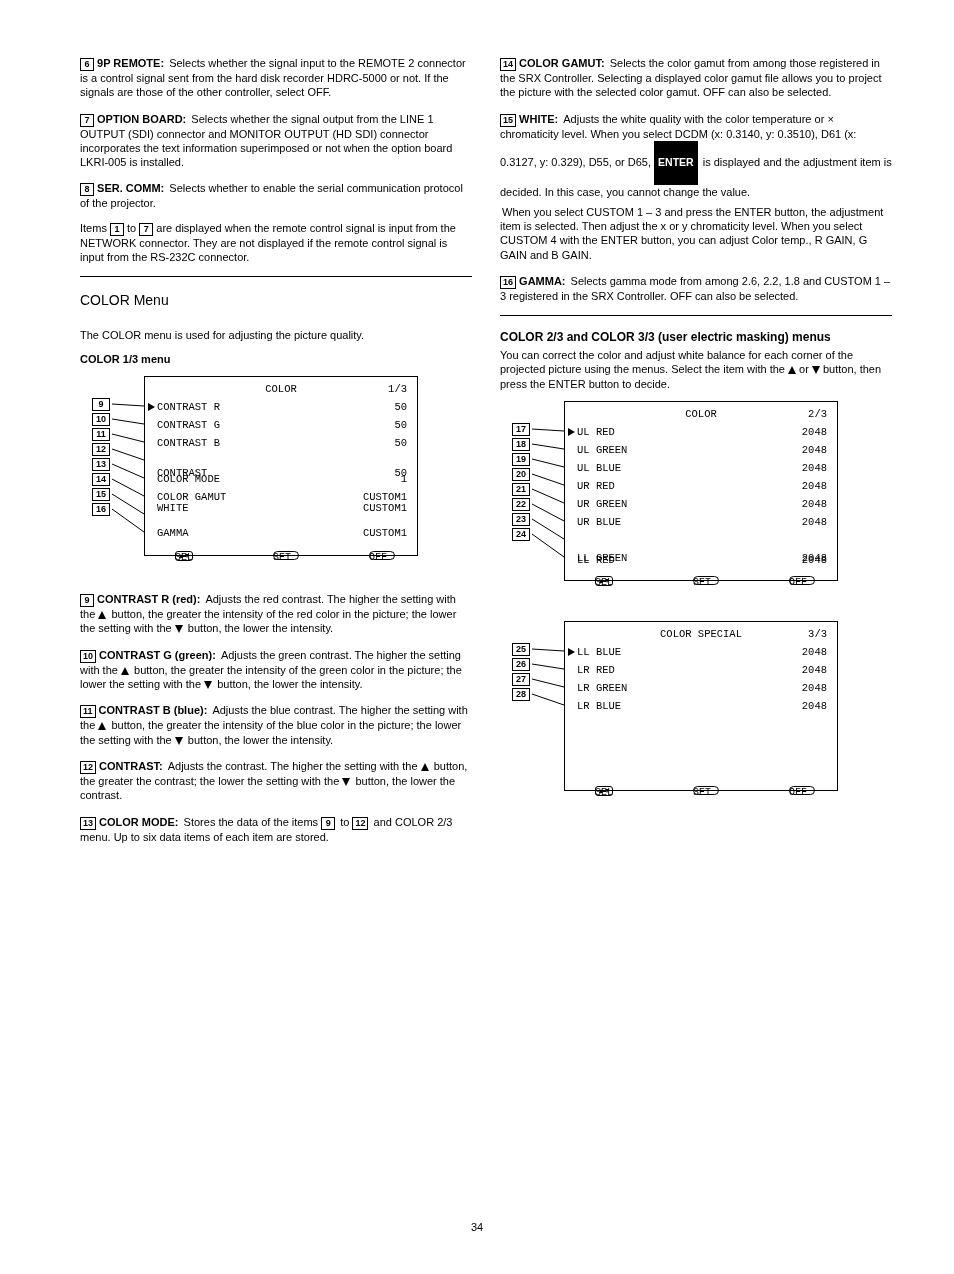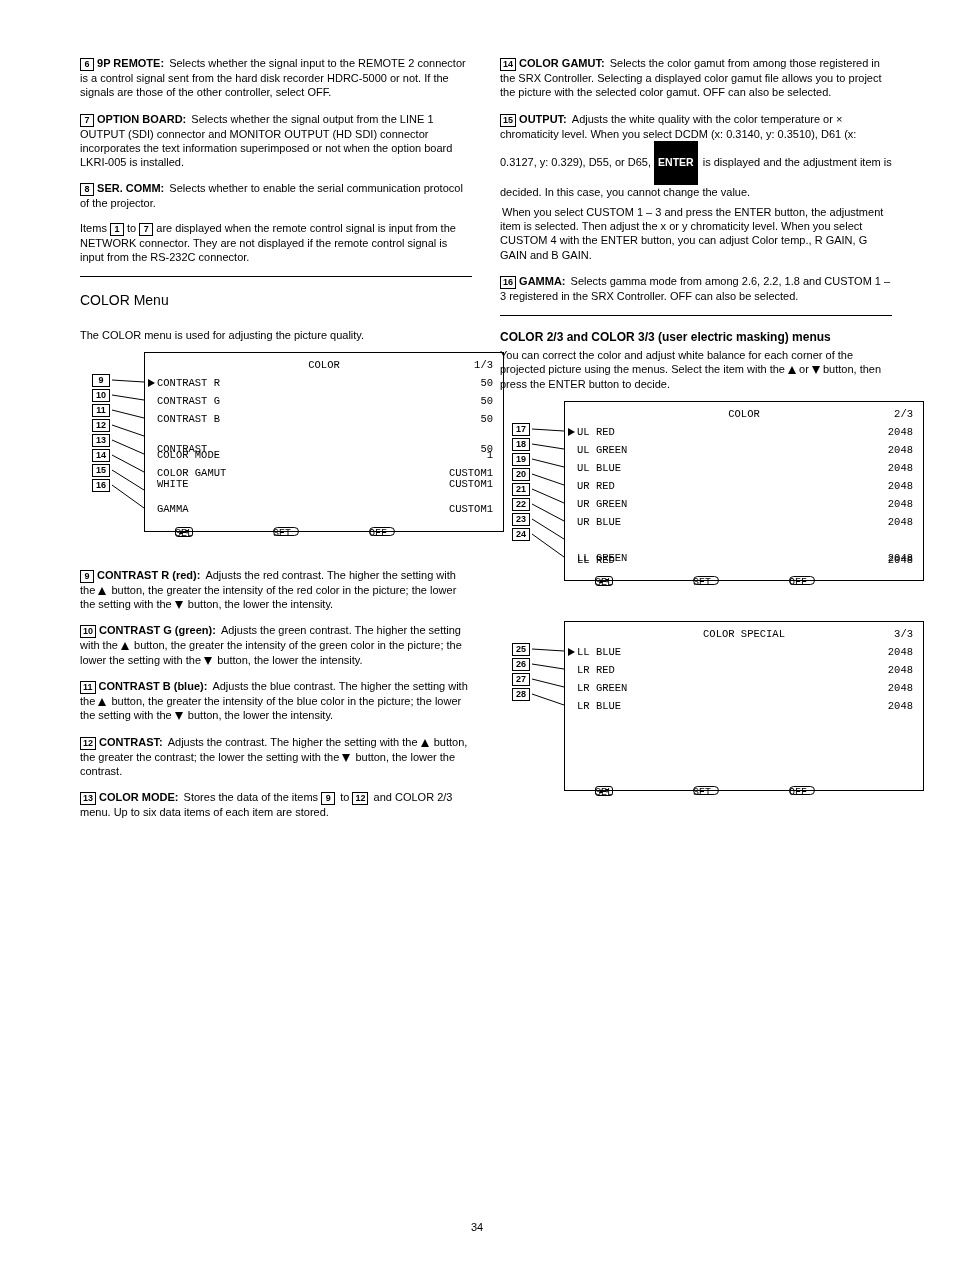--- a/index.html
+++ b/index.html
@@ -24,21 +24,21 @@
   .tri-up, .tri-down { display: inline-block; vertical-align: -1px; }
   .tri-up { width: 0; height: 0; border-left: 4.5px solid transparent; border-right: 4.5px solid transparent; border-bottom: 8px solid #000; }
   .tri-down { width: 0; height: 0; border-left: 4.5px solid transparent; border-right: 4.5px solid transparent; border-top: 8px solid #000; }
   .cursor-right { display: inline-block; width: 0; height: 0; border-top: 4px solid transparent; border-bottom: 4px solid transparent; border-left: 7px solid #000; vertical-align: middle; }
   .btn-updown { display: inline-block; width: 18px; height: 10px; border: 1px solid #000; border-radius: 3px; position: relative; vertical-align: middle; }
   .btn-updown::before { content: ""; position: absolute; left: 3px; top: 2px; width: 0; height: 0; border-left: 2.5px solid transparent; border-right: 2.5px solid transparent; border-bottom: 4px solid #000; }
   .btn-updown::after { content: ""; position: absolute; right: 3px; top: 2px; width: 0; height: 0; border-left: 2.5px solid transparent; border-right: 2.5px solid transparent; border-top: 4px solid #000; }
   .pill { display: inline-block; width: 26px; height: 9px; border: 1px solid #000; border-radius: 5px; vertical-align: middle; }
 
   .menu-wrap { position: relative; margin: 10px 0 18px 12px; height: 190px; }
-  .menu-screen { position: absolute; border: 1.5px solid #000; background: #fff; left: 52px; top: 0; width: 360px; height: 180px; font-family: "Courier New", monospace; font-size: 10.5px; }
+  .menu-screen { position: absolute; border: 1.5px solid #000; background: #fff; left: 52px; top: 0; width: 274px; height: 180px; font-family: "Courier New", monospace; font-size: 10.5px; }
   .menu-screen.special { height: 170px; }
   .menu-title { text-align: center; font-size: 10.5px; margin-top: 6px; }
   .menu-page { position: absolute; right: 10px; top: 6px; font-size: 10.5px; }
   .menu-row { position: absolute; left: 12px; right: 10px; white-space: nowrap; }
   .menu-row .k { display: inline-block; }
   .menu-row .v { position: absolute; right: 0; }
   .menu-cursor { position: absolute; left: 3px; }
   .menu-bottom { position: absolute; bottom: 4px; left: 0; right: 0; font-size: 10px; }
   .menu-bottom span { position: absolute; }
   .menu-bottom .sel { left: 30px; }
@@ -75,20 +75,21 @@
     <span class="body">Selects whether to enable the serial communication protocol of the projector.</span>
     <div class="nowt-body" style="margin-top:10px; padding-left:0; text-indent:0;">
       Items <span class="box">1</span> to <span class="box">7</span> are displayed when the remote control signal is input from the NETWORK connector. They are not displayed if the remote control signal is input from the RS-232C connector.
     </div>
   </div>
 
   <hr class="hr">
 
   <div class="heading">COLOR Menu</div>
   <div class="note">The COLOR menu is used for adjusting the picture quality.</div>
+  <div class="subheading" style="margin-top:10px;">COLOR 1/3 menu</div>
 
   <div class="menu-wrap" style="height:198px;">
     <div class="menu-tags" style="top:22px;">
       <span class="box">9</span>
       <span class="box">10</span>
       <span class="box">11</span>
       <span class="box">12</span>
       <span class="box">13</span>
       <span class="box">14</span>
       <span class="box">15</span>
@@ -180,21 +181,21 @@
 <div class="col col-right">
 
   <div class="entry">
     <span class="box">14</span>
     <span class="lead">COLOR GAMUT:</span>
     <span class="body">Selects the color gamut from among those registered in the SRX Controller. Selecting a displayed color gamut file allows you to project the picture with the selected color gamut. OFF can also be selected.</span>
   </div>
 
   <div class="entry">
     <span class="box">15</span>
-    <span class="lead">OUTPUT:</span>
+    <span class="lead">WHITE:</span>
     <span class="body">Adjusts the white quality with the color temperature or </span>×<span class="body">  chromaticity level. When you select DCDM (x: 0.3140, y: 0.3510), D61 (x: 0.3127, y: 0.329), D55, or D65, </span>
     <span class="revbox">ENTER</span>
     <span class="body"> is displayed and the adjustment item is decided. In this case, you cannot change the value.</span>
     <div style="height:6px;"></div>
     <span class="body">When you select CUSTOM 1 – 3 and press the ENTER button, the adjustment item is selected. Then adjust the x or y chromaticity level. When you select CUSTOM 4 with the ENTER button, you can adjust Color temp., R GAIN, G GAIN and B GAIN.</span>
   </div>
 
   <div class="entry">
     <span class="box">16</span>
     <span class="lead">GAMMA:</span>

